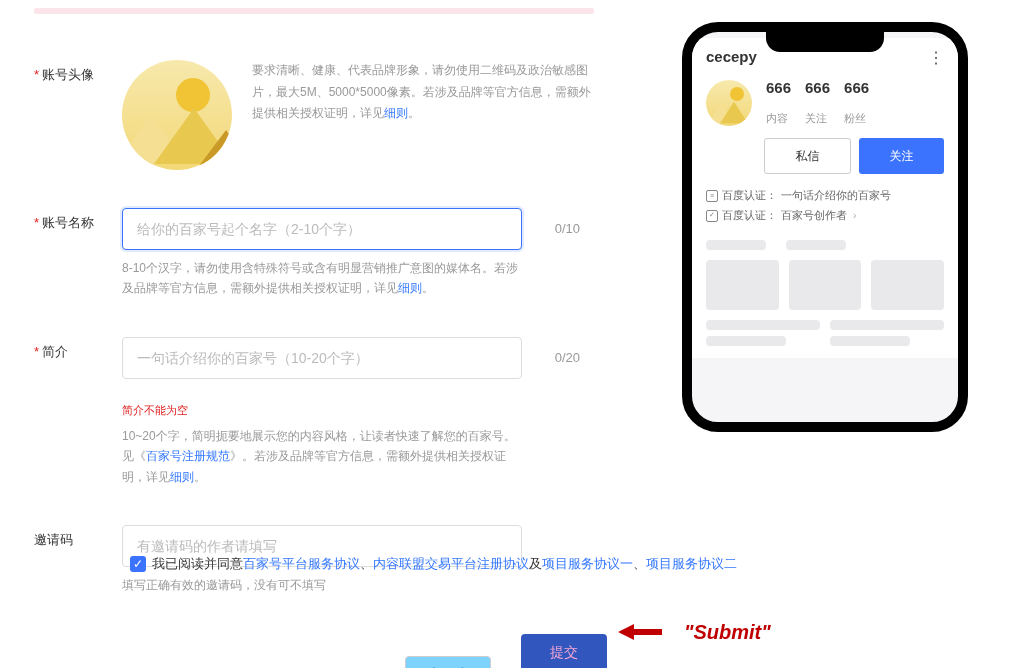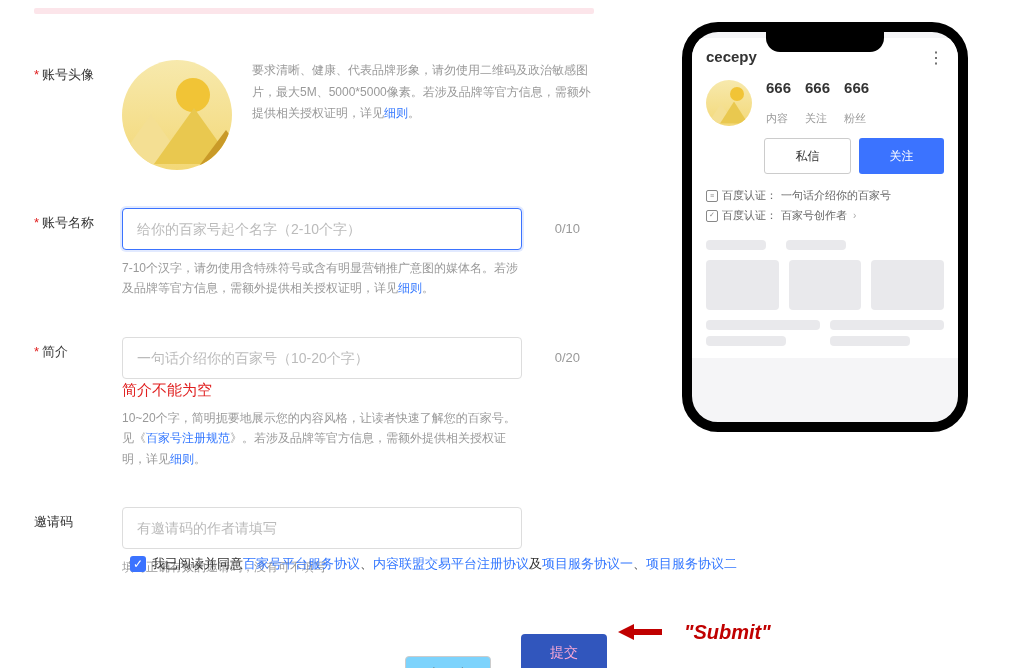--- a/index.html
+++ b/index.html
@@ -60,21 +60,21 @@
       padding: 0 56px 0 14px; font-size: 14px; color: #333;
     }
     .text-input.hl { border-color: #3b73ff; box-shadow: 0 0 0 2px rgba(59,115,255,0.15); }
     .text-input::placeholder { color: #bbb; }
     .counter {
       position: absolute; right: 14px; top: 0; height: 42px; line-height: 42px;
       font-size: 13px; color: #999;
     }
     .hint { color: #999; font-size: 12px; line-height: 1.7; margin-top: 8px; width: 400px; }
     .hint .link { color: #3377ff; cursor: pointer; }
-    .error-text { color: #e02020; font-size: 15px; margin-top: 2px; }
+    .error-text { color: #e02020; font-size: 11px; margin-top: 24px; }
     .agreement-row {
       position: absolute; left: 130px; top: 555px; width: 740px;
       display: flex; align-items: center; font-size: 13px;
     }
     .checkbox {
       width: 16px; height: 16px; border-radius: 3px; background: #3b73ff;
       display: flex; align-items: center; justify-content: center; margin-right: 6px;
       flex: none; cursor: pointer;
     }
     .checkmark { color: #fff; font-size: 12px; line-height: 1; }
@@ -171,21 +171,21 @@
   <div class="form-row">
     <div class="label-col">
       <span class="required-star">*</span><span class="label-text">账号名称</span>
     </div>
     <div class="field-col">
       <div class="input-wrap">
         <input type="text" class="text-input hl" placeholder="给你的百家号起个名字（2-10个字）" style="">
         <span class="counter">0/10</span>
       </div>
       <div class="hint">
-        <span>7-10个汉字，请勿使用含特殊符号或含有明显营销推广意图的媒体名。若涉及品牌等官方信息，需额外提供相关授权证明，详见</span><span class="link">细则</span><span>。</span>
+        <span>8-10个汉字，请勿使用含特殊符号或含有明显营销推广意图的媒体名。若涉及品牌等官方信息，需额外提供相关授权证明，详见</span><span class="link">细则</span><span>。</span>
       </div>
     </div>
   </div>
 
   <div class="form-row">
     <div class="label-col">
       <span class="required-star">*</span><span class="label-text">简介</span>
     </div>
     <div class="field-col">
       <div class="input-wrap">

